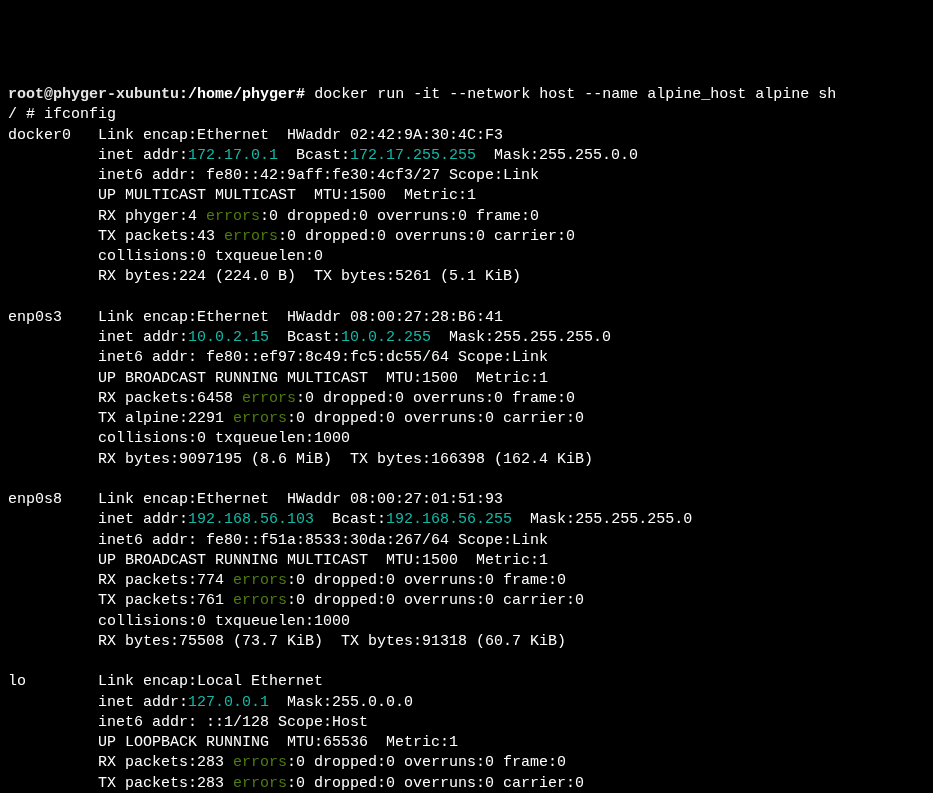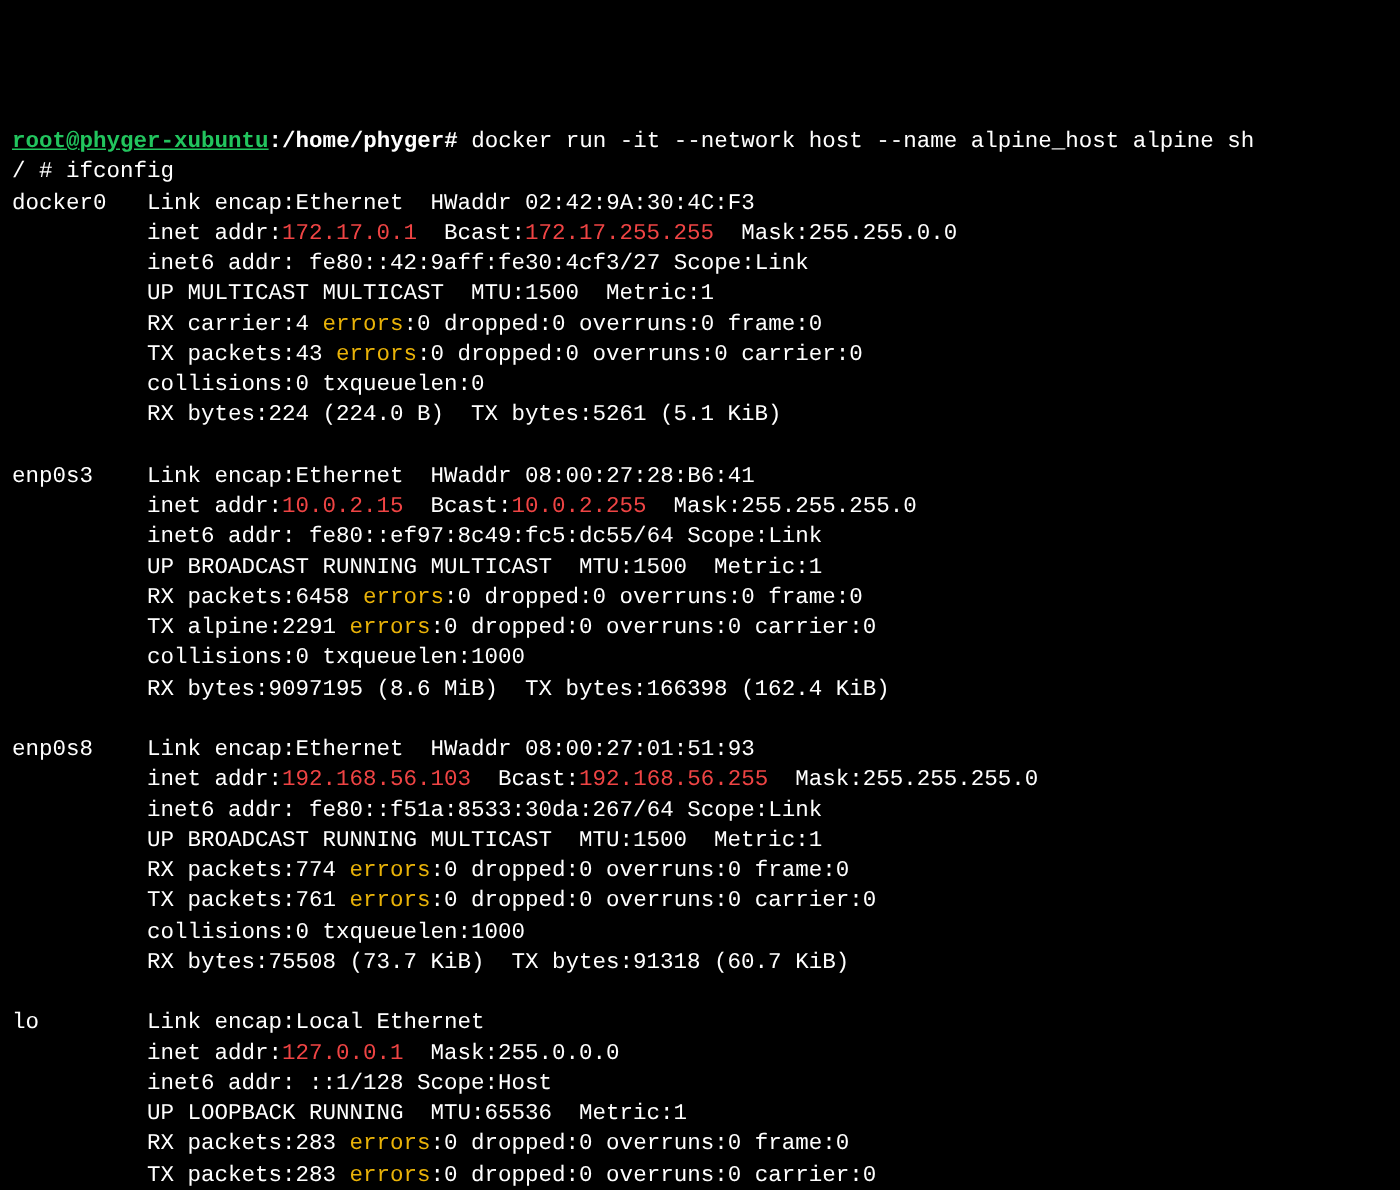--- a/index.html
+++ b/index.html
@@ -5,37 +5,37 @@
   body {
     background: #000;
     color: #fff;
     font-family: Consolas, "Courier New", monospace;
     font-size: 15px;
     line-height: 1.35;
     margin: 0;
     padding: 4px 8px;
     white-space: pre;
   }
-  .green { color: #22c55e; text-decoration: underline; }
-  .red { color: #eab308; }
-  .magenta { color: #ef4444; }
+  .green { color: #e5e5e5; }
+  .red { color: #4d7c0f; }
+  .magenta { color: #14b8a6; }
   .bold { font-weight: bold; }
 </style>
 </head>
 <body>
 
 
 
 <div><span class="bold"><span class="green">root</span><span class="green">@</span><span class="green">phyger-xubuntu</span>:<span>/home/phyger</span># </span><span>docker run -it --network host --name alpine_host alpine sh</span>
 <span>/ # </span><span>ifconfig</span>
 <span><span>docker0</span>   Link encap:<span>Ethernet</span>  HWaddr <span>02:42:9A:30:4C:F3</span>
           inet addr:<span class="magenta">172.17.0.1</span>  Bcast:<span class="magenta">172.17.255.255</span>  Mask:<span>255.255.0.0</span>
           inet6 addr: <span>fe80::42:9aff:fe30:4cf3/27 Scope:Link</span>
           <span>UP MULTICAST MULTICAST  MTU:1500  Metric:1</span>
-          <span>RX carrier:4 </span><span class="red">errors</span><span>:0 dropped:0 overruns:0 frame:0</span>
+          <span>RX phyger:4 </span><span class="red">errors</span><span>:0 dropped:0 overruns:0 frame:0</span>
           <span>TX packets:43 </span><span class="red">errors</span><span>:0 dropped:0 overruns:0 carrier:0</span>
           <span>collisions:0 txqueuelen:0</span>
           <span>RX bytes:224 (224.0 B)  TX bytes:5261 (5.1 KiB)</span></span>
 
 <span><span>enp0s3</span>    Link encap:<span>Ethernet</span>  HWaddr <span>08:00:27:28:B6:41</span>
           inet addr:<span class="magenta">10.0.2.15</span>  Bcast:<span class="magenta">10.0.2.255</span>  Mask:<span>255.255.255.0</span>
           inet6 addr: <span>fe80::ef97:8c49:fc5:dc55/64 Scope:Link</span>
           <span>UP BROADCAST RUNNING MULTICAST  MTU:1500  Metric:1</span>
           <span>RX packets:6458 </span><span class="red">errors</span><span>:0 dropped:0 overruns:0 frame:0</span>
           <span>TX alpine:2291 </span><span class="red">errors</span><span>:0 dropped:0 overruns:0 carrier:0</span>

